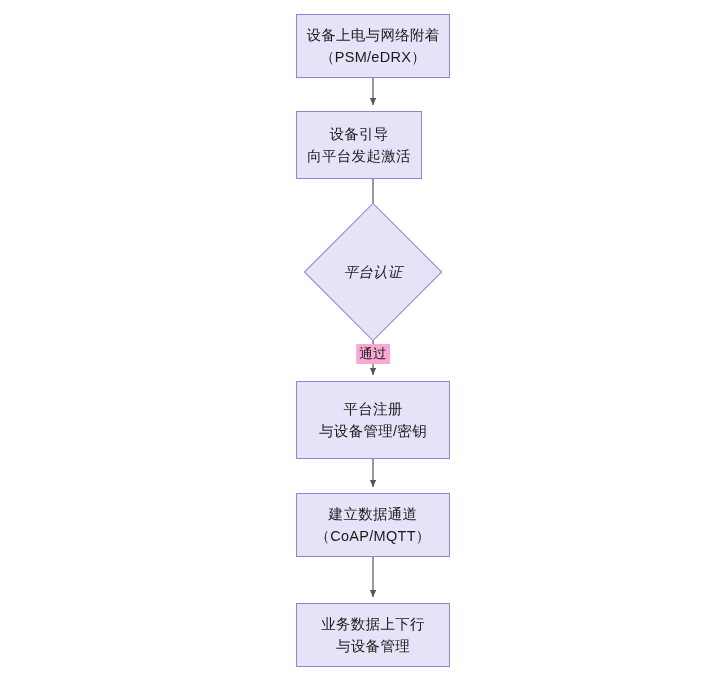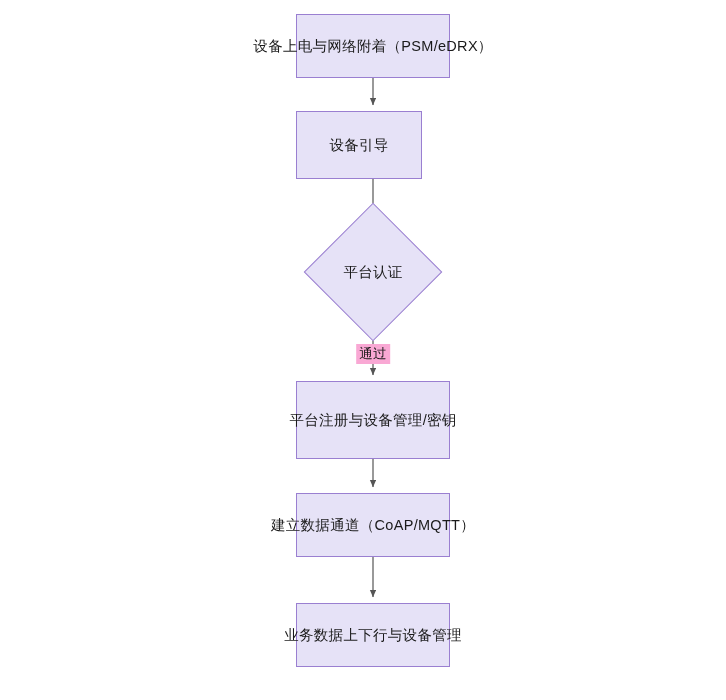--- a/index.html
+++ b/index.html
@@ -33,38 +33,40 @@
     pointer-events: none;
   }
 
   
   .node {
     position: absolute;
     box-sizing: border-box;
     background: #e6e2f7;
     border: 1px solid #9a7fd1;
     display: flex;
+    flex-direction: column;
     align-items: center;
     justify-content: center;
     text-align: center;
     color: #1a1a1a;
     font-size: 14.5px;
     line-height: 1.55;
     letter-spacing: 0.3px;
   }
   .node .line {
     display: block;
     white-space: nowrap;
   }
 
   
   .decision {
     position: absolute;
     width: 98px;
     height: 98px;
+    font-style: italic;
   }
   .decision .dia-shape {
     position: absolute;
     left: 0;
     top: 0;
     width: 98px;
     height: 98px;
     box-sizing: border-box;
     background: #e6e2f7;
     border: 1px solid #9a7fd1;
@@ -120,20 +122,21 @@
     <line x1="373" y1="557" x2="373" y2="597" stroke="#555555" stroke-width="1.2" marker-end="url(#arrowhead)"></line>
   </svg>
 
   <div class="node" style="left:296px; top:14px; width:154px; height:64px;">
     <span class="line">设备上电与网络附着</span>
     <span class="line">（PSM/eDRX）</span>
   </div>
 
   <div class="node" style="left:296px; top:111px; width:126px; height:68px;">
     <span class="line">设备引导</span>
+    <span class="line">向平台发起激活</span>
   </div>
 
   <div class="decision" style="left:324px; top:223px;">
     <div class="dia-shape"></div>
     <div class="dia-text">平台认证</div>
   </div>
 
   <div class="edge-label" style="left:373px; top:344px;">通过</div>
 
   <div class="node" style="left:296px; top:381px; width:154px; height:78px;">

